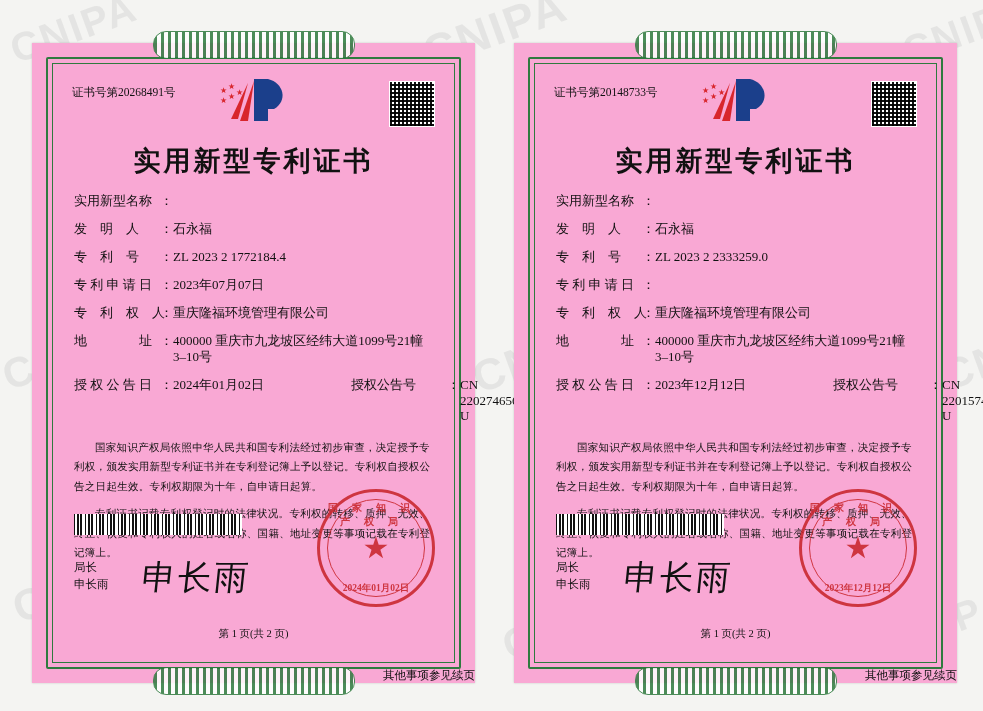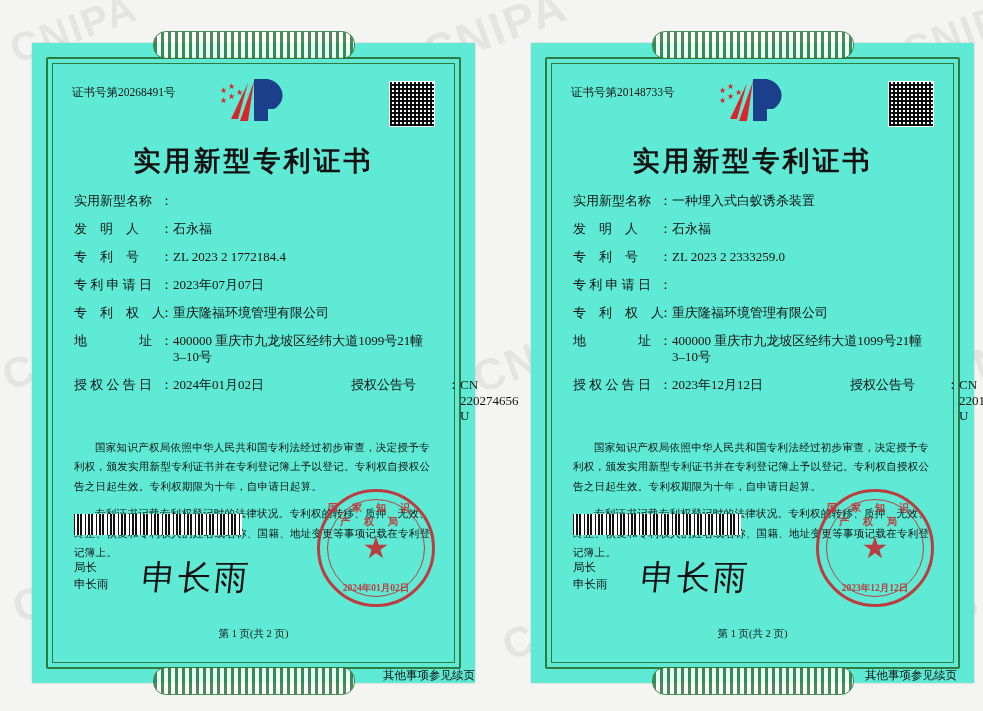--- a/index.html
+++ b/index.html
@@ -18,21 +18,21 @@
     position:absolute;
     font-family:"Liberation Sans", sans-serif;
     font-weight:bold;
     color:rgba(150,150,150,0.16);
     letter-spacing:2px;
     transform:rotate(-20deg);
     white-space:nowrap;
   }
   .sheet{
     position:absolute;
-    background:#5eead4;
+    background:#f9a8d4;
     box-shadow:0 0 2px rgba(0,0,0,0.18);
   }
   .cert{
     position:absolute;
     top:0;left:0;
     width:100%;height:100%;
   }
   
   .border-outer{
     position:absolute;
@@ -281,21 +281,21 @@
         <div class="star">★</div>
         <div class="sealdate">2024年01月02日</div>
       </div>
 
       <div class="page-no">第 1 页(共 2 页)</div>
     </div>
   </div>
 </div>
 <div class="footnote" style="left:32px;width:443px;top:668px;">其他事项参见续页</div>
 
-<div class="sheet" style="left:514px;top:43px;width:443px;height:640px;margin-left:17px;">
+<div class="sheet" style="left:514px;top:43px;width:443px;height:640px;">
   <div class="cert">
     <div class="border-outer"></div>
     <div class="border-inner"></div>
     <div class="scroll-top"></div>
     <div class="scroll-bot"></div>
 
     <div class="inner-pad">
       <div class="cert-no">证书号第20148733号</div>
       <div class="qr"></div>
       <div class="logo">
@@ -313,21 +313,20 @@
           </g>
         </svg>
       </div>
 
       <div class="title">实用新型专利证书</div>
 
       <div class="fields">
         <div class="row">
           <span class="lbl">实用新型名称</span>
           <span class="colon">：</span>
-          <span class="val">一种埋入式白蚁诱杀装置</span>
         </div>
         <div class="row">
           <span class="lbl">发　明　人</span>
           <span class="colon">：</span>
           <span class="val">石永福</span>
         </div>
         <div class="row">
           <span class="lbl">专　利　号</span>
           <span class="colon">：</span>
           <span class="val">ZL 2023 2 2333259.0</span>

